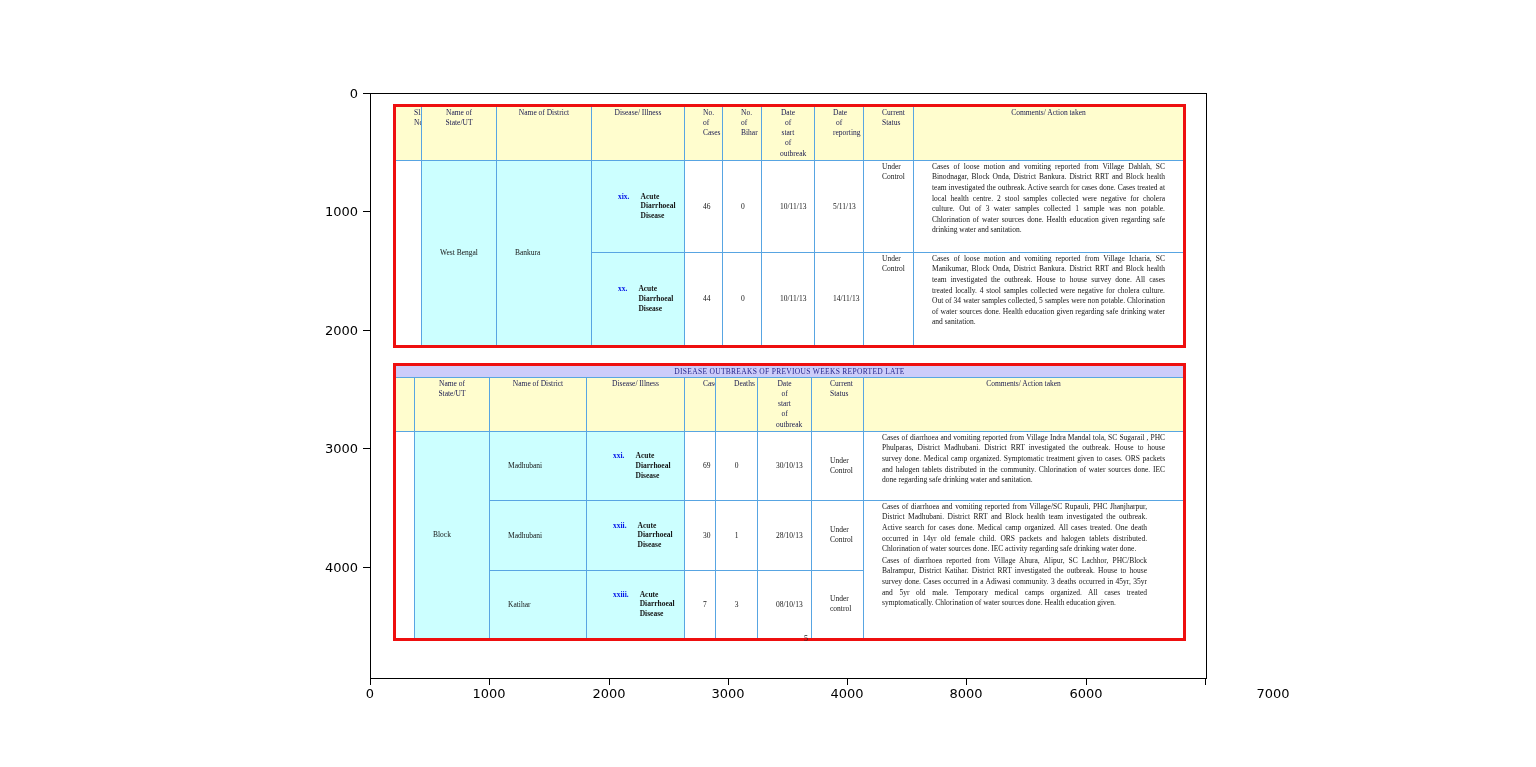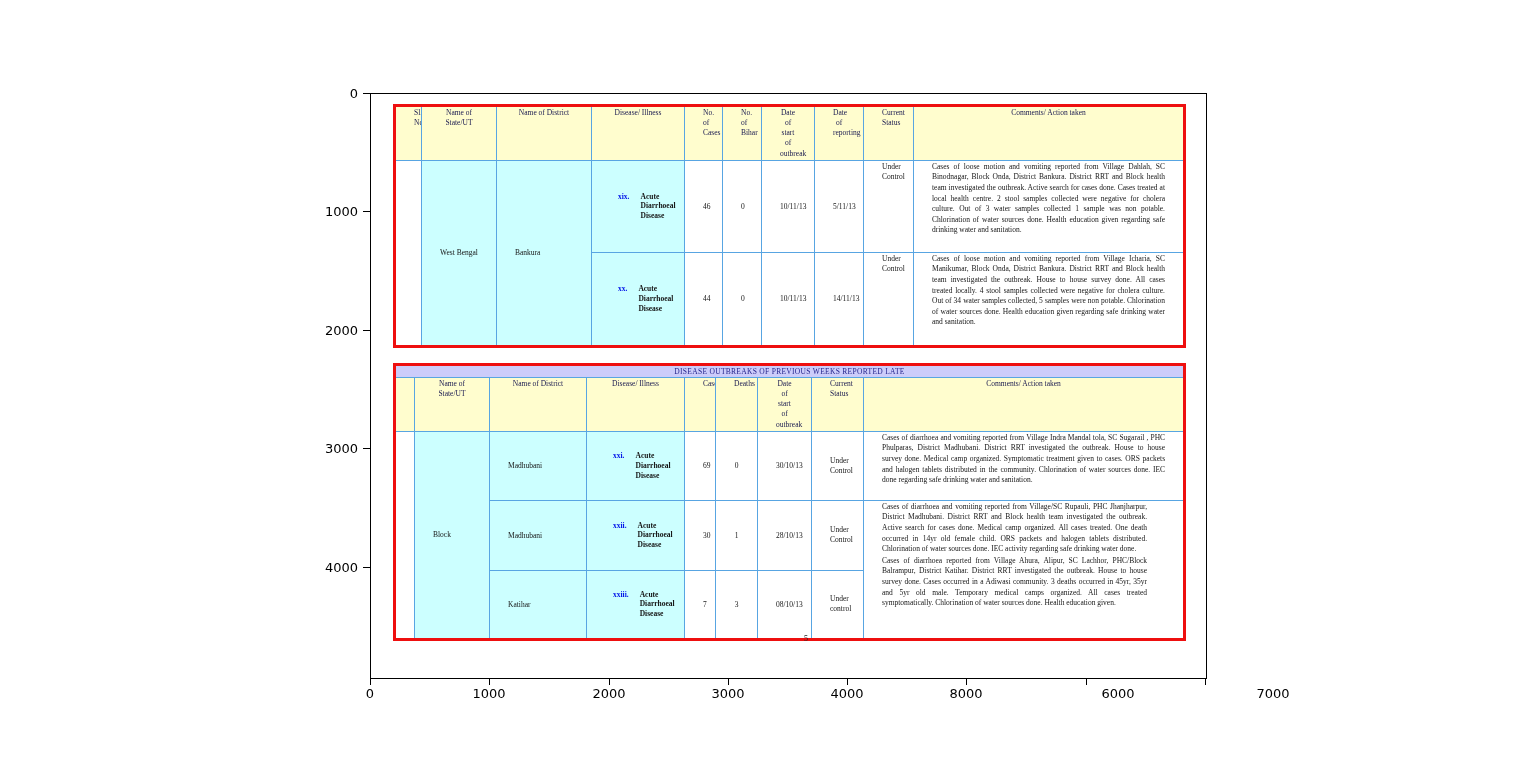--- a/index.html
+++ b/index.html
@@ -62,21 +62,21 @@
   <div class="xtick-mark" style="left:847px"></div>
   <div class="xtick-mark" style="left:966px"></div>
   <div class="xtick-mark" style="left:1086px"></div>
   <div class="xtick-mark" style="left:1205px"></div>
   <div class="xtick-label" style="left:340px">0</div>
   <div class="xtick-label" style="left:459px">1000</div>
   <div class="xtick-label" style="left:579px">2000</div>
   <div class="xtick-label" style="left:698px">3000</div>
   <div class="xtick-label" style="left:817px">4000</div>
   <div class="xtick-label" style="left:936px">8000</div>
-  <div class="xtick-label" style="left:1088px">6000</div>
+  <div class="xtick-label" style="left:1056px">6000</div>
   <div class="xtick-label" style="left:1243px">7000</div>
 
   <div id="axes">
 
     <table class="t" style="left:22px;top:10px;width:790px;height:226px;">
       <colgroup>
         <col style="width:27px">
           <col style="width:75px">
           <col style="width:95px">
         <col style="width:93px">

